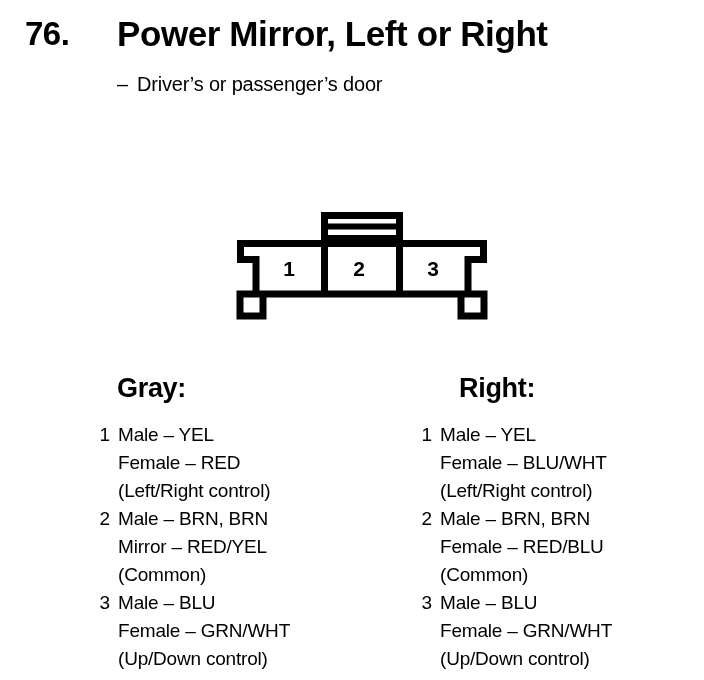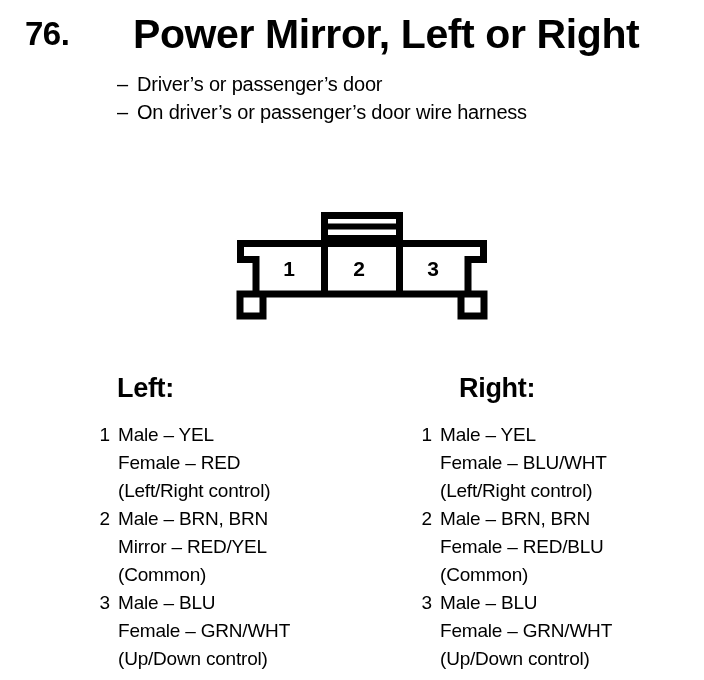--- a/index.html
+++ b/index.html
@@ -32,26 +32,25 @@
     top: 0;
     font-size: 33px;
     font-weight: bold;
     letter-spacing: -0.5px;
     line-height: 40px;
   }
   .entry-title {
     position: absolute;
     left: 117px;
     top: 0;
-    font-size: 41px;
+    font-size: 35px;
     font-weight: bold;
     letter-spacing: -0.4px;
     line-height: 40px;
     white-space: nowrap;
-    margin-left: 16px;
   }
 
   
   .bullets {
     position: absolute;
     left: 117px;
     top: 70px;
     width: 560px;
   }
   .bullet-line {
@@ -133,23 +132,20 @@
 <body>
 
 <div class="header">
   <span class="entry-number">76.</span>
   <span class="entry-title">Power Mirror, Left or Right</span>
 </div>
 
 <div class="bullets">
   <div class="bullet-line">
     <span class="bullet-dash">–</span><span>Driver’s or passenger’s door</span>
-  </div>
-  <div class="bullet-line">
-    <span class="bullet-dash">–</span><span>On driver’s or passenger’s door wire harness</span>
   </div>
 </div>
 
 <div class="diagram">
   <svg width="268" height="120" viewBox="0 0 268 120" xmlns="http://www.w3.org/2000/svg">
 
     <path fill="none" stroke="#000000" stroke-width="7" stroke-linejoin="miter" d="M 12.5 37.5
              L 12.5 53.5
              L 28 53.5
              L 28 88
@@ -175,21 +171,21 @@
 
     <line x1="96.5" y1="37.5" x2="96.5" y2="88" stroke="#000000" stroke-width="7"></line>
     <line x1="171.5" y1="37.5" x2="171.5" y2="88" stroke="#000000" stroke-width="7"></line>
 
     <text class="pin-num" x="61" y="70" text-anchor="middle">1</text>
     <text class="pin-num" x="131" y="70" text-anchor="middle">2</text>
     <text class="pin-num" x="205" y="70" text-anchor="middle">3</text>
   </svg>
 </div>
 
-<div class="side-heading left-h">Left:</div>
+<div class="side-heading left-h">Gray:</div>
 <div class="side-heading right-h">Right:</div>
 
 <div class="pin-col left-col">
 
   <div class="pin-entry">
     <span class="pin-index">1</span>
     <div class="pin-lines">
       <span class="pin-row">Male – YEL</span>
       <span class="pin-row">Female – RED</span>
       <span class="pin-row">(Left/Right control)</span>

